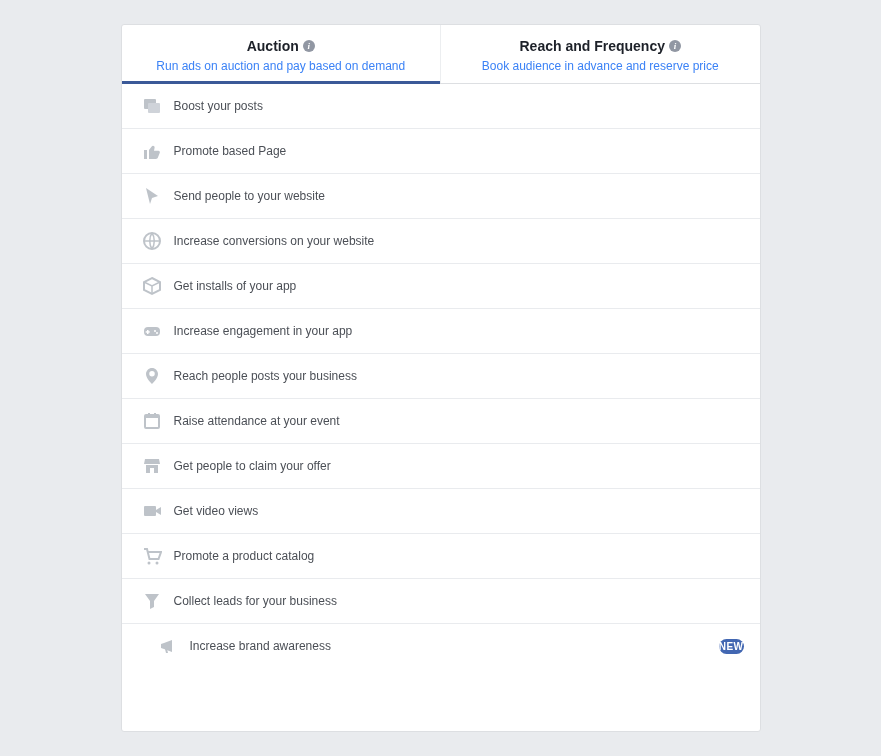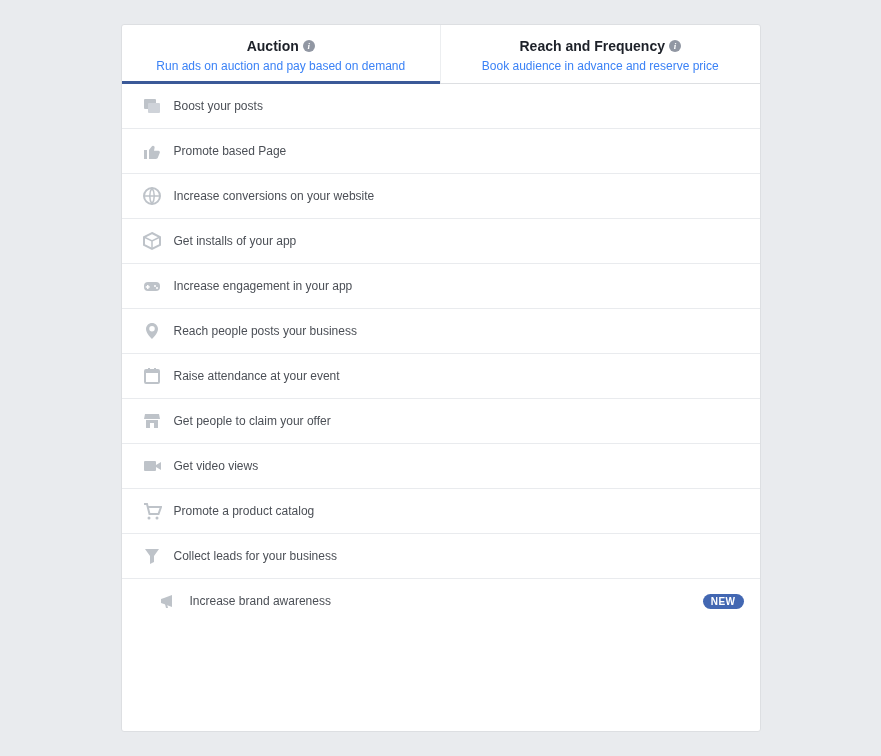--- a/index.html
+++ b/index.html
@@ -84,21 +84,21 @@
     font-size: 12px;
     color: #4b4f56;
     margin-left: 8px;
     flex: 1;
   }
   .badge {
     background: #4267b2;
     color: #fff;
     font-size: 10px;
     font-weight: bold;
-    padding: 2px 8px;
+    padding: 2px 0;
     border-radius: 10px;
     letter-spacing: 0.5px;
   }
 </style>
 </head>
 <body>
 
 <svg width="0" height="0" style="position:absolute">
   <defs>
     <g id="ic-boost">
@@ -190,20 +190,28 @@
 
     <div class="item">
       <span class="icon-wrap">
           <svg viewBox="0 0 20 20">
             <use href="#ic-like"></use>
           </svg>
         </span>
       <span class="item-label">Promote based Page</span>
     </div>
 
+    <div class="item">
+      <span class="icon-wrap">
+          <svg viewBox="0 0 20 20">
+            <use href="#ic-cursor"></use>
+          </svg>
+        </span>
+      <span class="item-label">Send people to your website</span>
+    </div>
 
     <div class="item">
       <span class="icon-wrap">
           <svg viewBox="0 0 20 20">
             <use href="#ic-globe"></use>
           </svg>
         </span>
       <span class="item-label">Increase conversions on your website</span>
     </div>
 

